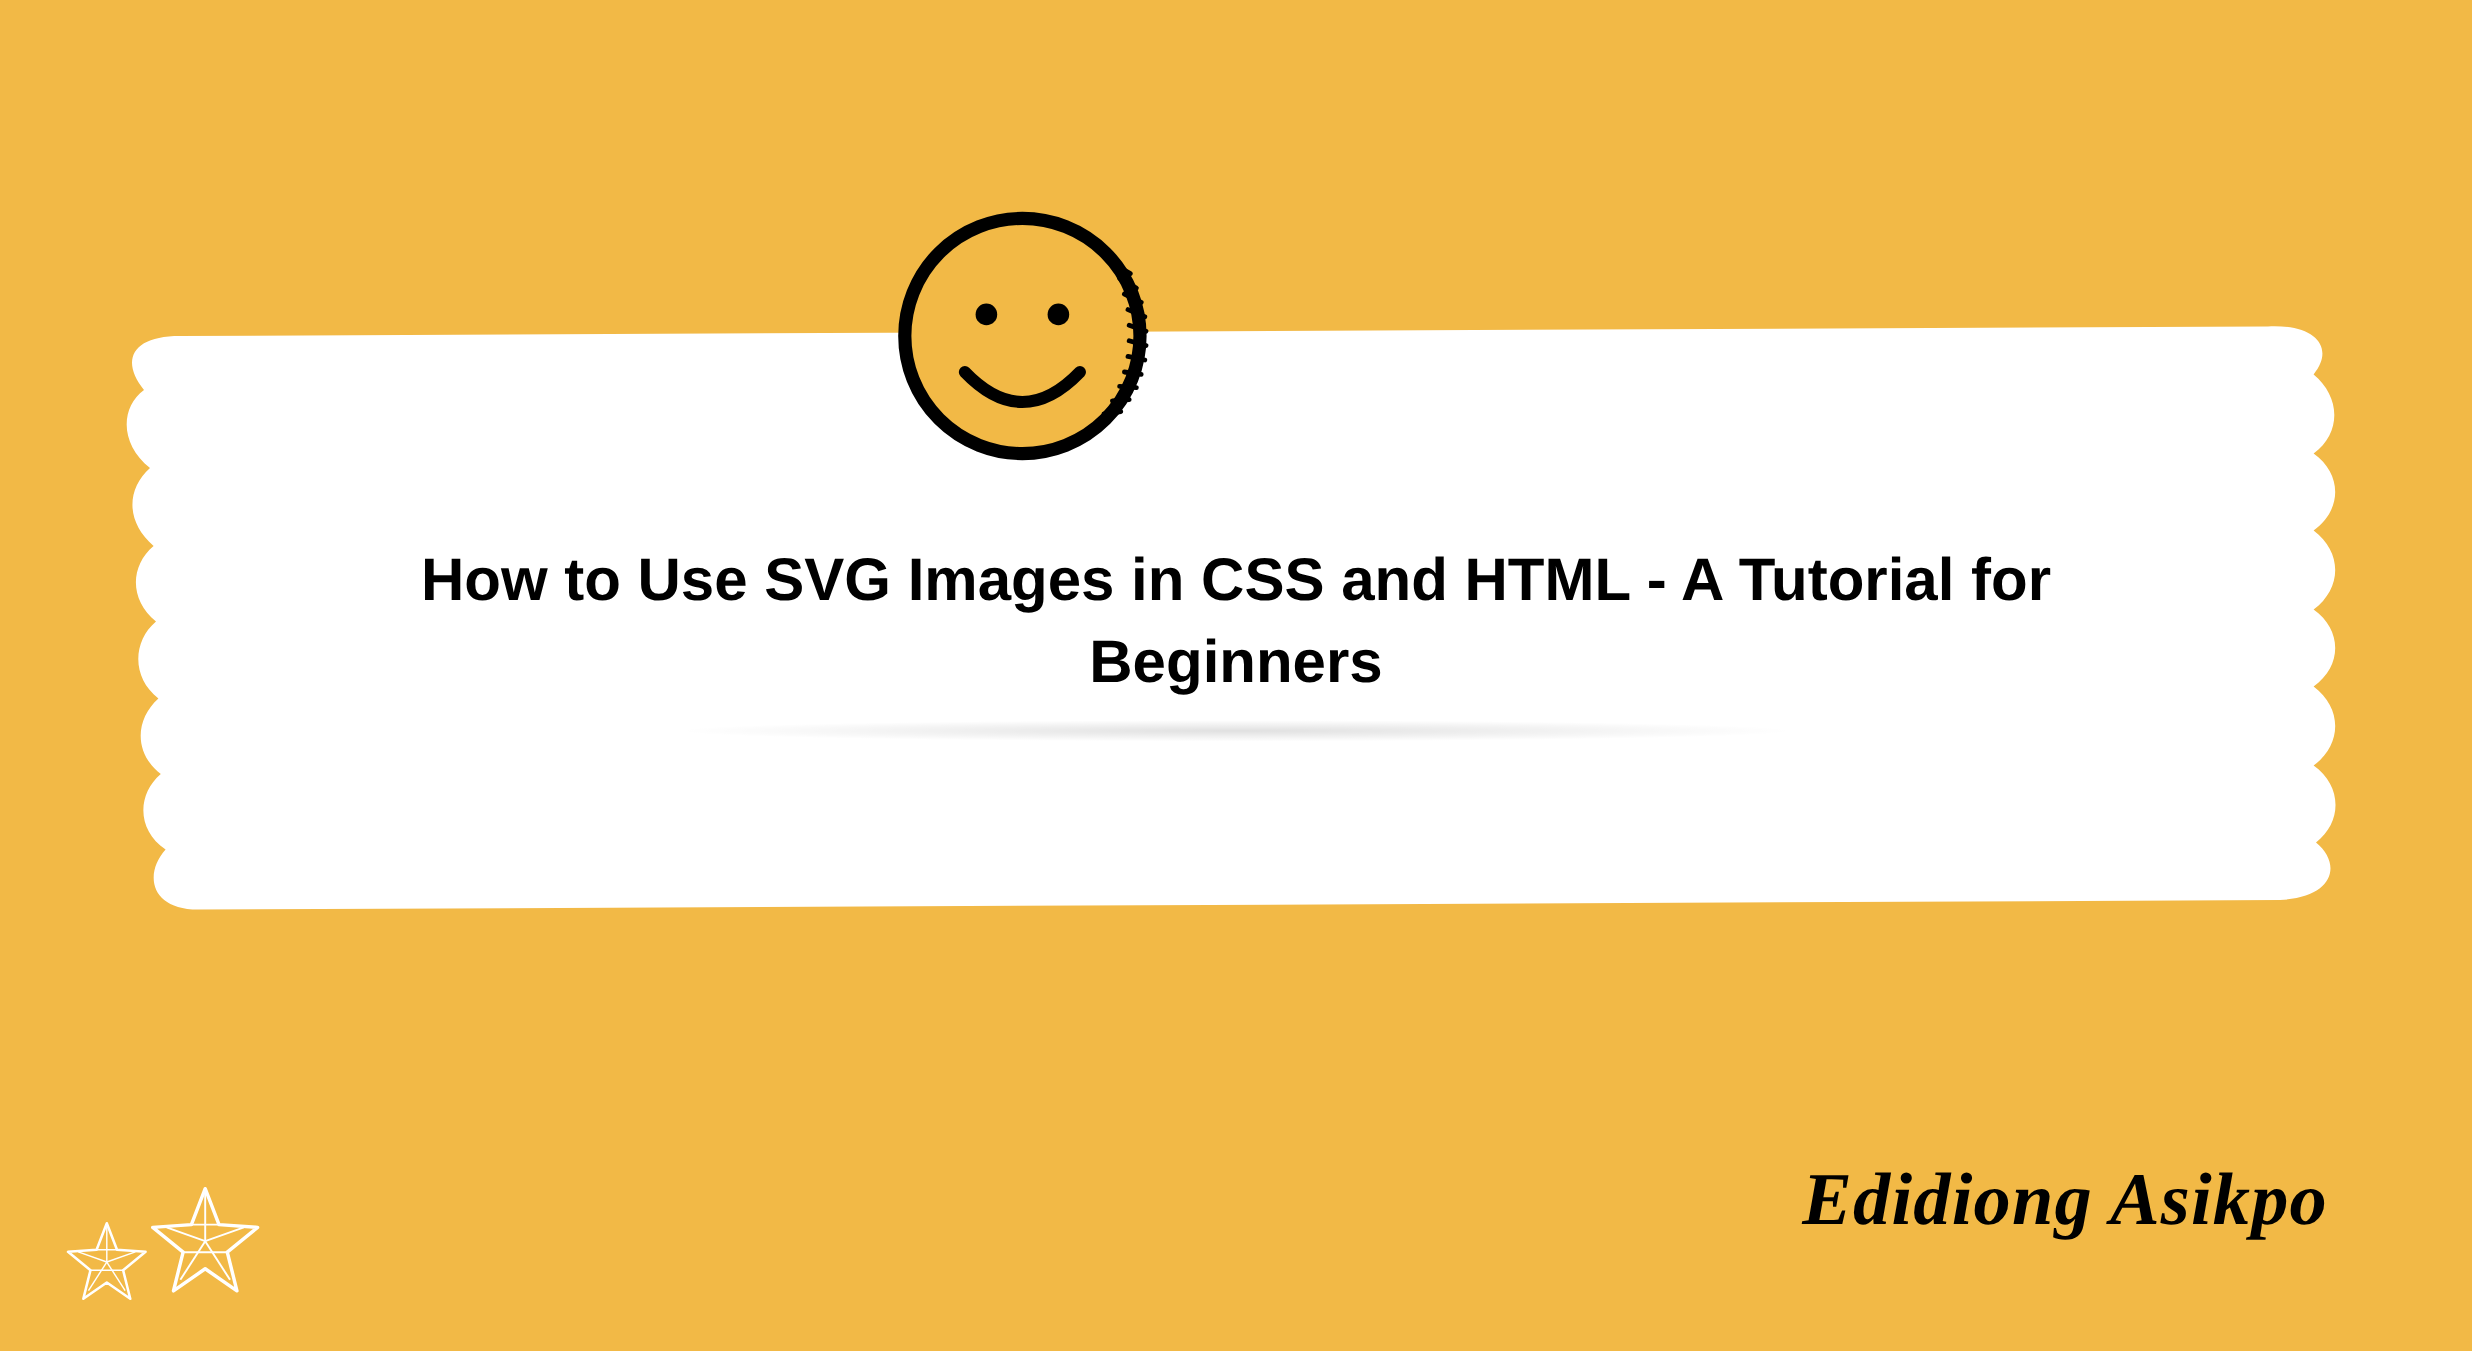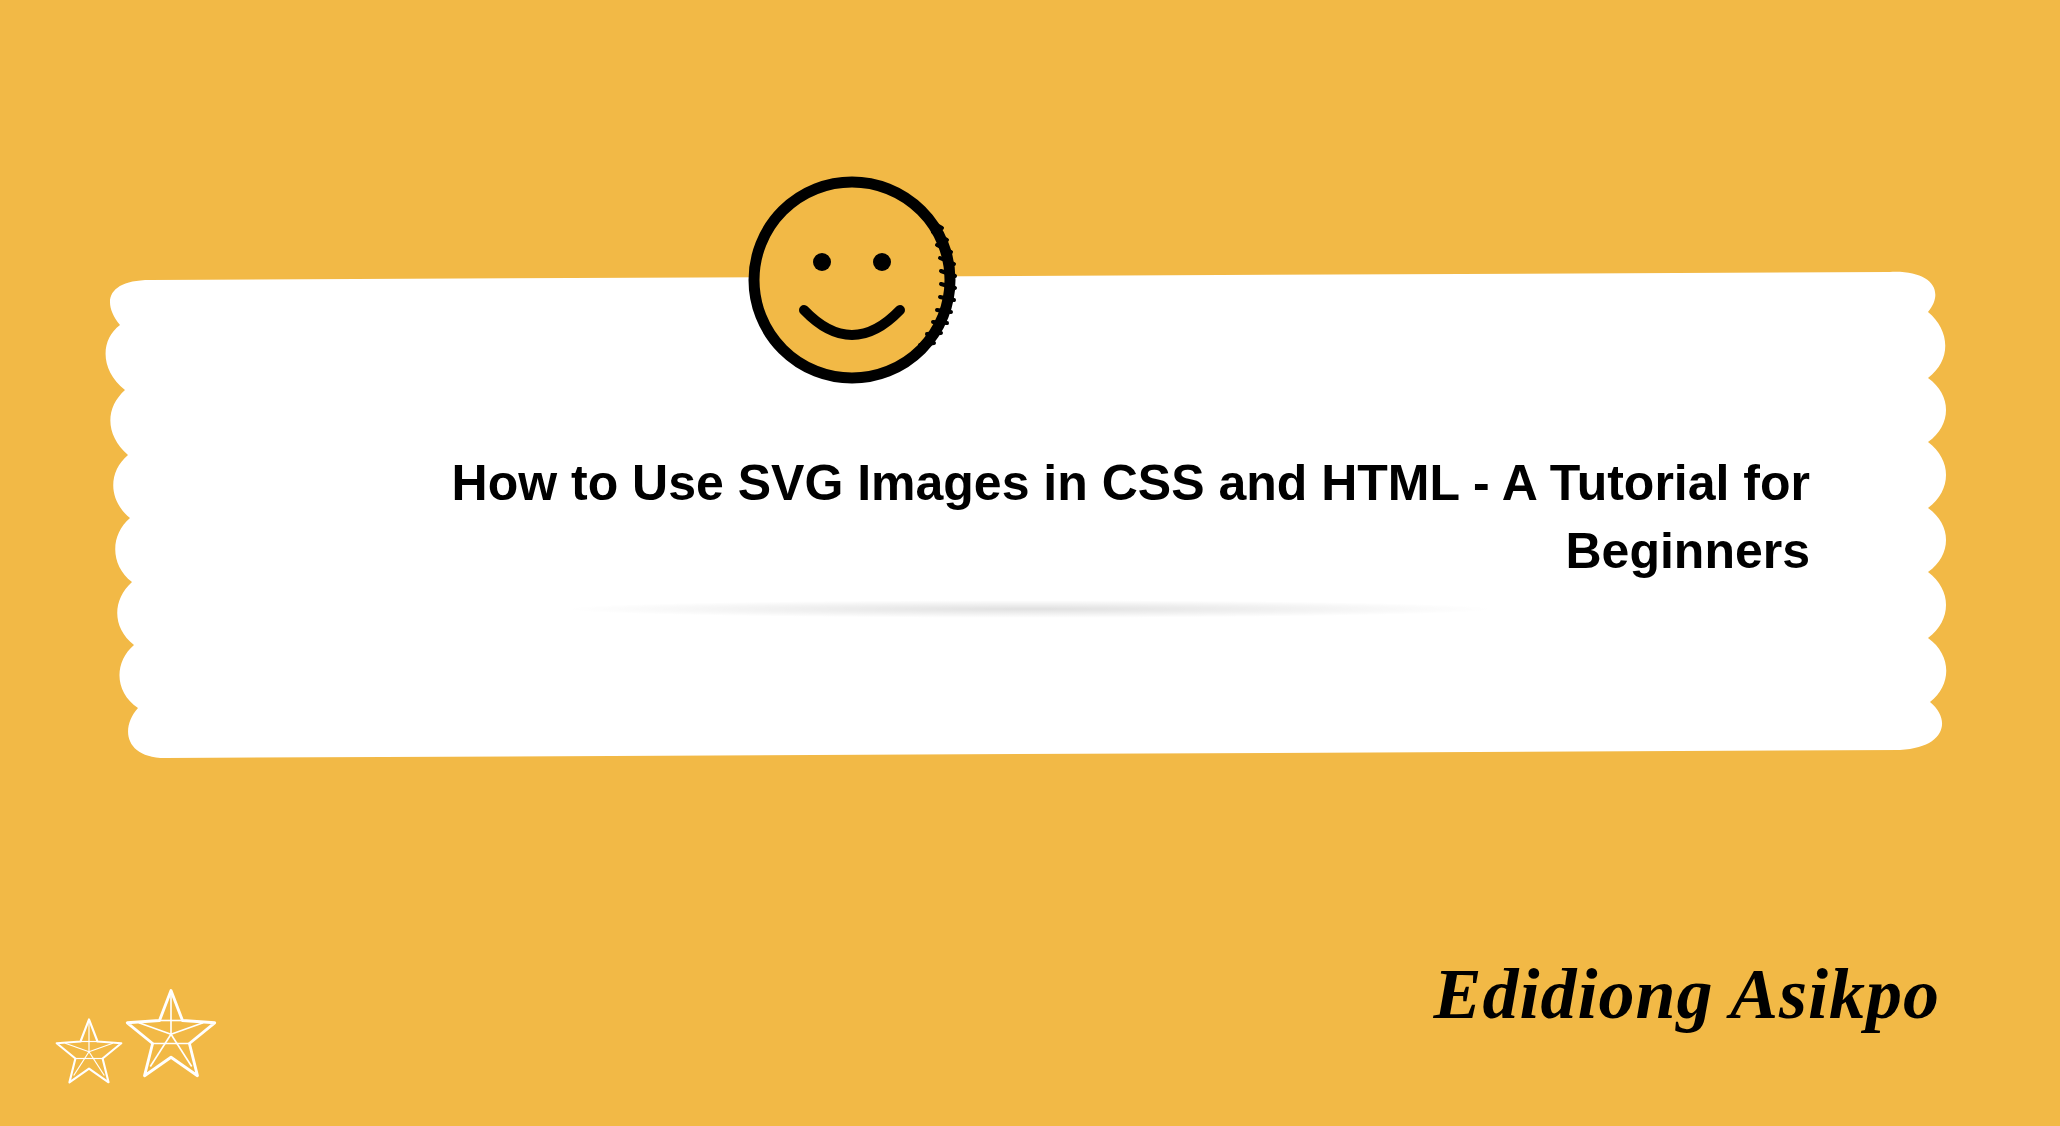--- a/index.html
+++ b/index.html
@@ -25,21 +25,21 @@
     top: 160px;
     width: 225px;
     height: 230px;
   }
   .smiley svg { width: 100%; height: 100%; }
   .title-wrap {
     position: absolute;
     left: 250px;
     top: 450px;
     width: 1560px;
-    text-align: right;
+    text-align: center;
   }
   .title {
     font-size: 50px;
     font-weight: 700;
     color: #000;
     line-height: 1.35;
   }
   .shadow {
     position: absolute;
     left: 560px;
@@ -47,21 +47,21 @@
     width: 940px;
     height: 18px;
     background: radial-gradient(ellipse at center, rgba(0,0,0,0.12) 0%, rgba(0,0,0,0) 70%);
     pointer-events: none;
   }
   .author {
     position: absolute;
     right: 120px;
     bottom: 90px;
     font-family: "Brush Script MT", "Segoe Script", "Comic Sans MS", cursive;
-    font-size: 72px;
+    font-size: 62px;
     font-weight: 700;
     font-style: italic;
     color: #000;
     letter-spacing: 1px;
   }
   .stars {
     position: absolute;
     left: 55px;
     bottom: 20px;
     width: 210px;

